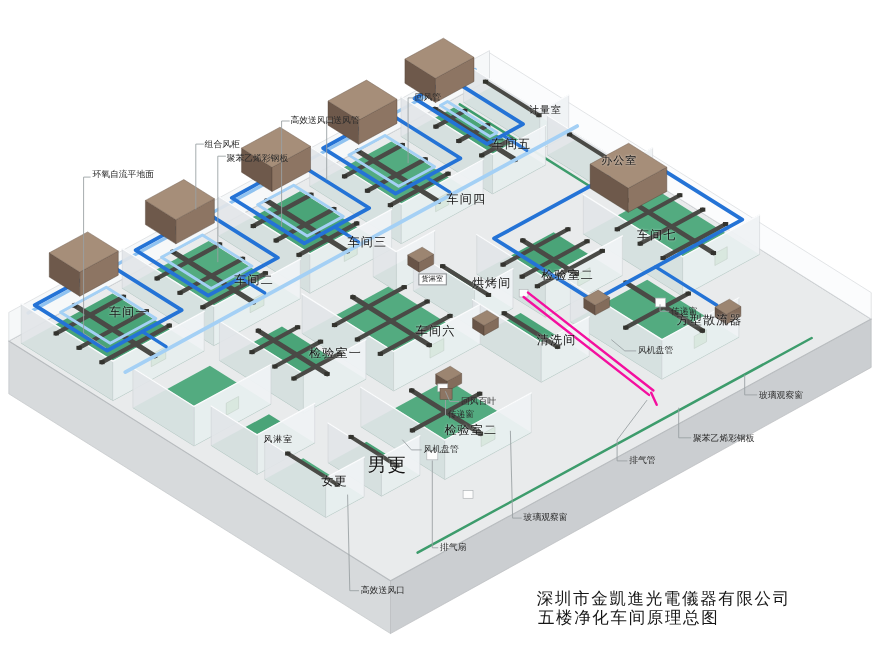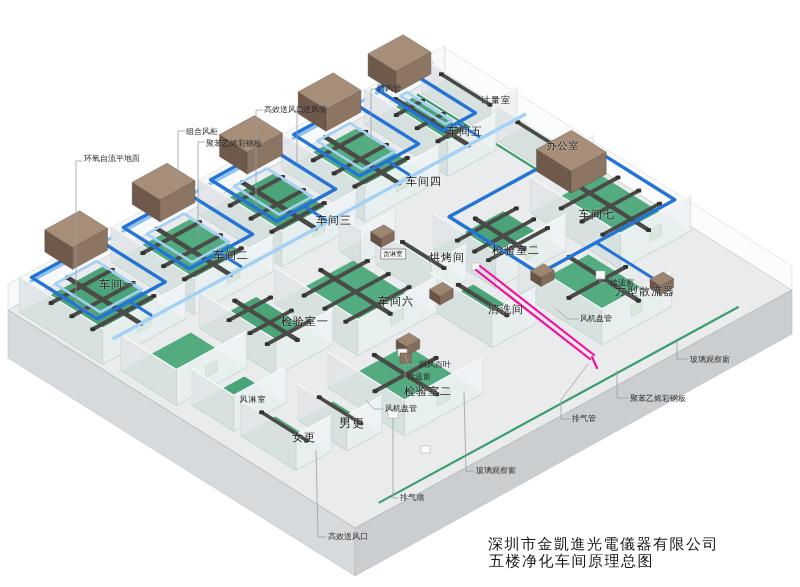--- a/index.html
+++ b/index.html
@@ -361,21 +361,21 @@
   <span class="room" style="left:563px;top:146px;font-size:10px">办公室</span>
   <span class="room" style="left:597px;top:214px">车间七</span>
   <span class="room" style="left:516px;top:250px">检验室二</span>
   <span class="room" style="left:447px;top:257px;font-size:11px">烘烤间</span>
   <span class="room plate" style="left:393px;top:254px">货淋室</span>
   <span class="room" style="left:396px;top:301px">车间六</span>
   <span class="room" style="left:506px;top:309px">清洗间</span>
   <span class="room" style="left:645px;top:291px">方型散流器</span>
   <span class="room" style="left:305px;top:321px">检验室一</span>
   <span class="room" style="left:428px;top:391px">检验室二</span>
-  <span class="room" style="left:352px;top:423px;font-size:12px">男更</span>
+  <span class="room" style="left:352px;top:423px;font-size:17px">男更</span>
   <span class="room" style="left:304px;top:437px;font-size:11px">女更</span>
   <span class="room" style="left:253px;top:399px;font-size:8px">风淋室</span>
 
   <span class="co" style="left:84px;top:153px">环氧自流平地面</span>
   <span class="co" style="left:186px;top:126px">组合风柜</span>
   <span class="co" style="left:206px;top:138px">聚苯乙烯彩钢板</span>
   <span class="co" style="left:264px;top:104px">高效送风口</span>
   <span class="co" style="left:303px;top:104px">送风管</span>
   <span class="co" style="left:377px;top:83px">回风管</span>
   <span class="co" style="left:690px;top:354px">玻璃观察窗</span>

